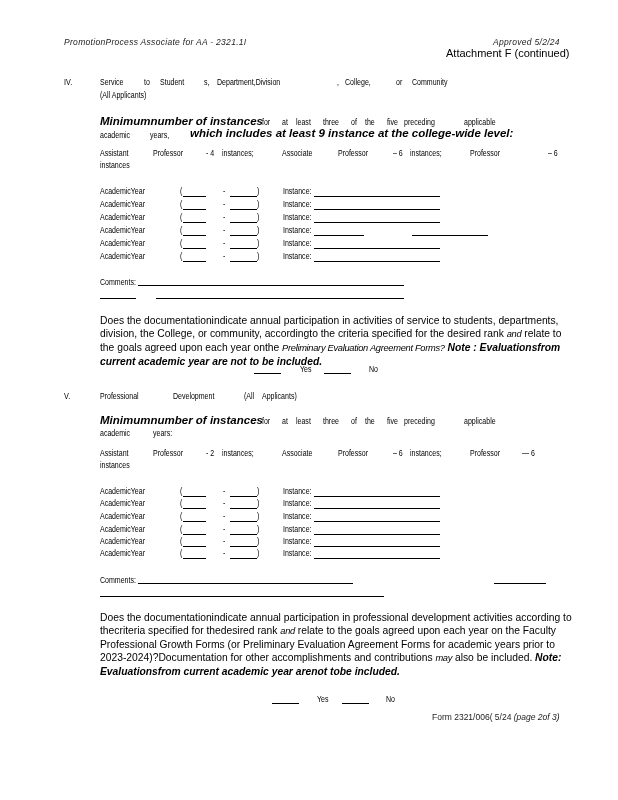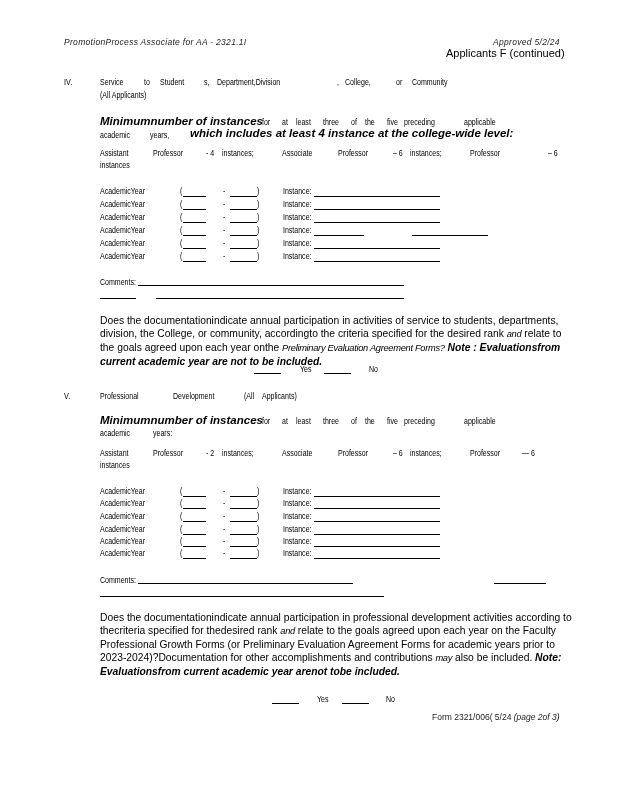--- a/index.html
+++ b/index.html
@@ -19,21 +19,21 @@
   .ay-row .inst { position: absolute; left: 183px; top: 0; }
   .para { position: absolute; left: 100px; width: 475px; font-size: 10.3px; line-height: 13px; white-space: normal; }
   .para .it { font-style: italic; font-size: 9.3px; letter-spacing: -0.3px; }
   .para .bi { font-weight: bold; font-style: italic; }
 </style>
 </head>
 <body>
 
 <div class="abs hdr-it" style="left:64px;top:37px;">PromotionProcess    Associate  for AA - 2321.1I</div>
 <div class="abs hdr-it" style="left:493px;top:37px;">Approved   5/2/24</div>
-<div class="abs att" style="left:446px;top:47px;">Applicants F (continued)</div>
+<div class="abs att" style="left:446px;top:47px;">Attachment F (continued)</div>
 
 <div>
   <div class="abs roman" style="left:64px;top:77px;">IV.</div>
   <div class="abs cond" style="left:100px;top:77px;">Service</div>
   <div class="abs cond" style="left:144px;top:77px;">to</div>
   <div class="abs cond" style="left:160px;top:77px;">Student</div>
   <div class="abs cond" style="left:204px;top:77px;">s,</div>
   <div class="abs cond" style="left:217px;top:77px;">Department,Division</div>
   <div class="abs cond" style="left:337px;top:77px;">,</div>
   <div class="abs cond" style="left:345px;top:77px;">College,</div>
@@ -46,21 +46,21 @@
   <div class="abs cond" style="left:282px;top:117px;">at</div>
   <div class="abs cond" style="left:296px;top:117px;">least</div>
   <div class="abs cond" style="left:323px;top:117px;">three</div>
   <div class="abs cond" style="left:351px;top:117px;">of</div>
   <div class="abs cond" style="left:365px;top:117px;">the</div>
   <div class="abs cond" style="left:387px;top:117px;">five</div>
   <div class="abs cond" style="left:404px;top:117px;">preceding</div>
   <div class="abs cond" style="left:464px;top:117px;">applicable</div>
   <div class="abs cond" style="left:100px;top:130px;">academic</div>
   <div class="abs cond" style="left:150px;top:130px;">years,</div>
-  <div class="abs bigit" style="left:190px;top:127px;">which includes at least 4 instance at the college-wide level:</div>
+  <div class="abs bigit" style="left:190px;top:127px;">which includes at least 9 instance at the college-wide level:</div>
 
   <div>
     <div class="abs cond" style="left:100px;top:148px;">Assistant</div>
     <div class="abs cond" style="left:153px;top:148px;">Professor</div>
     <div class="abs cond" style="left:206px;top:148px;">- 4</div>
     <div class="abs cond" style="left:222px;top:148px;">instances;</div>
     <div class="abs cond" style="left:282px;top:148px;">Associate</div>
     <div class="abs cond" style="left:338px;top:148px;">Professor</div>
     <div class="abs cond" style="left:393px;top:148px;">– 6</div>
     <div class="abs cond" style="left:410px;top:148px;">instances;</div>

